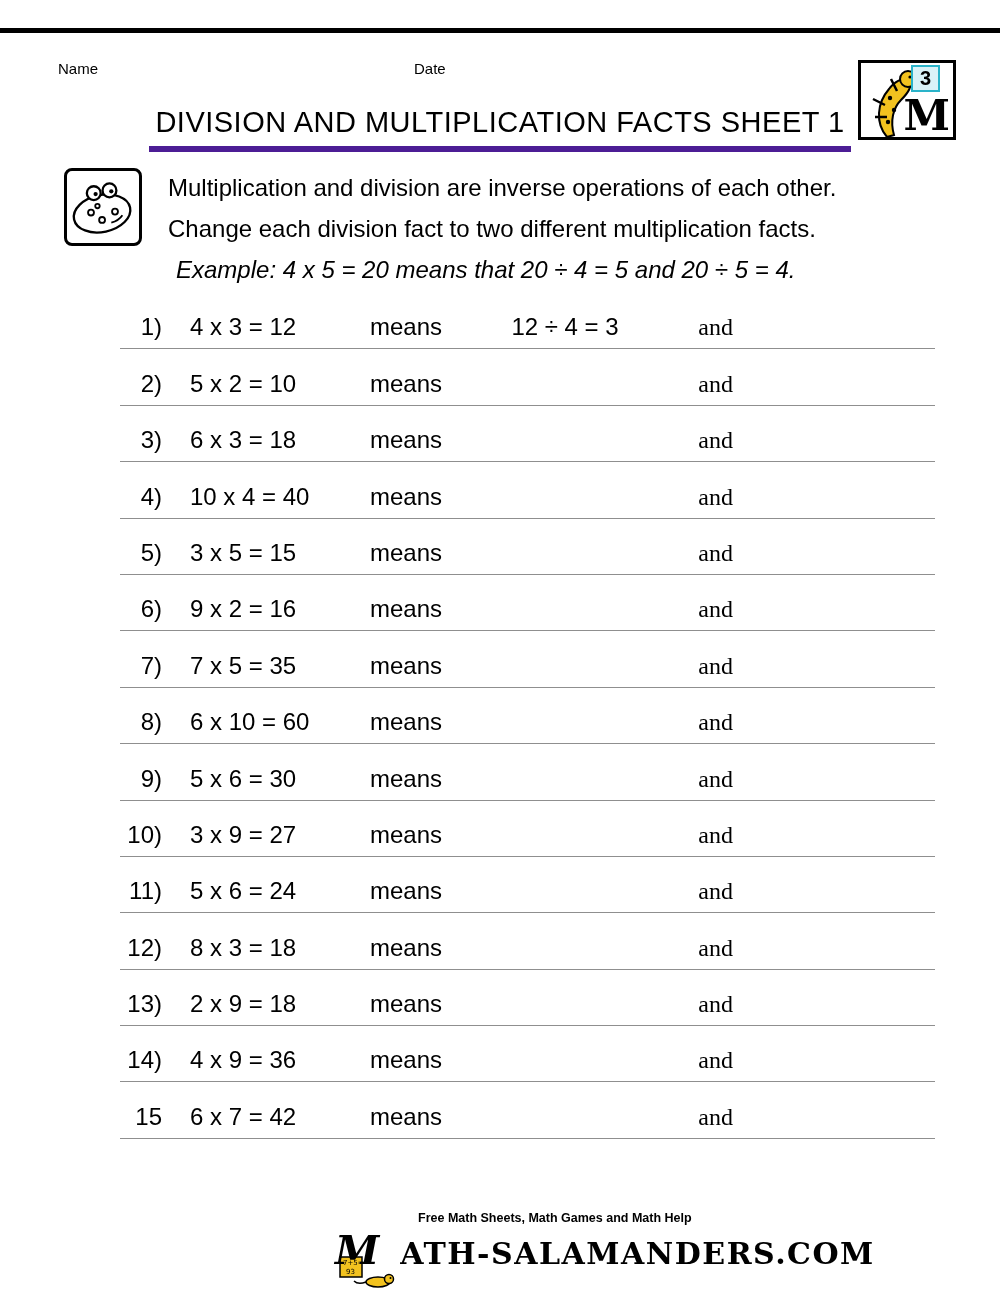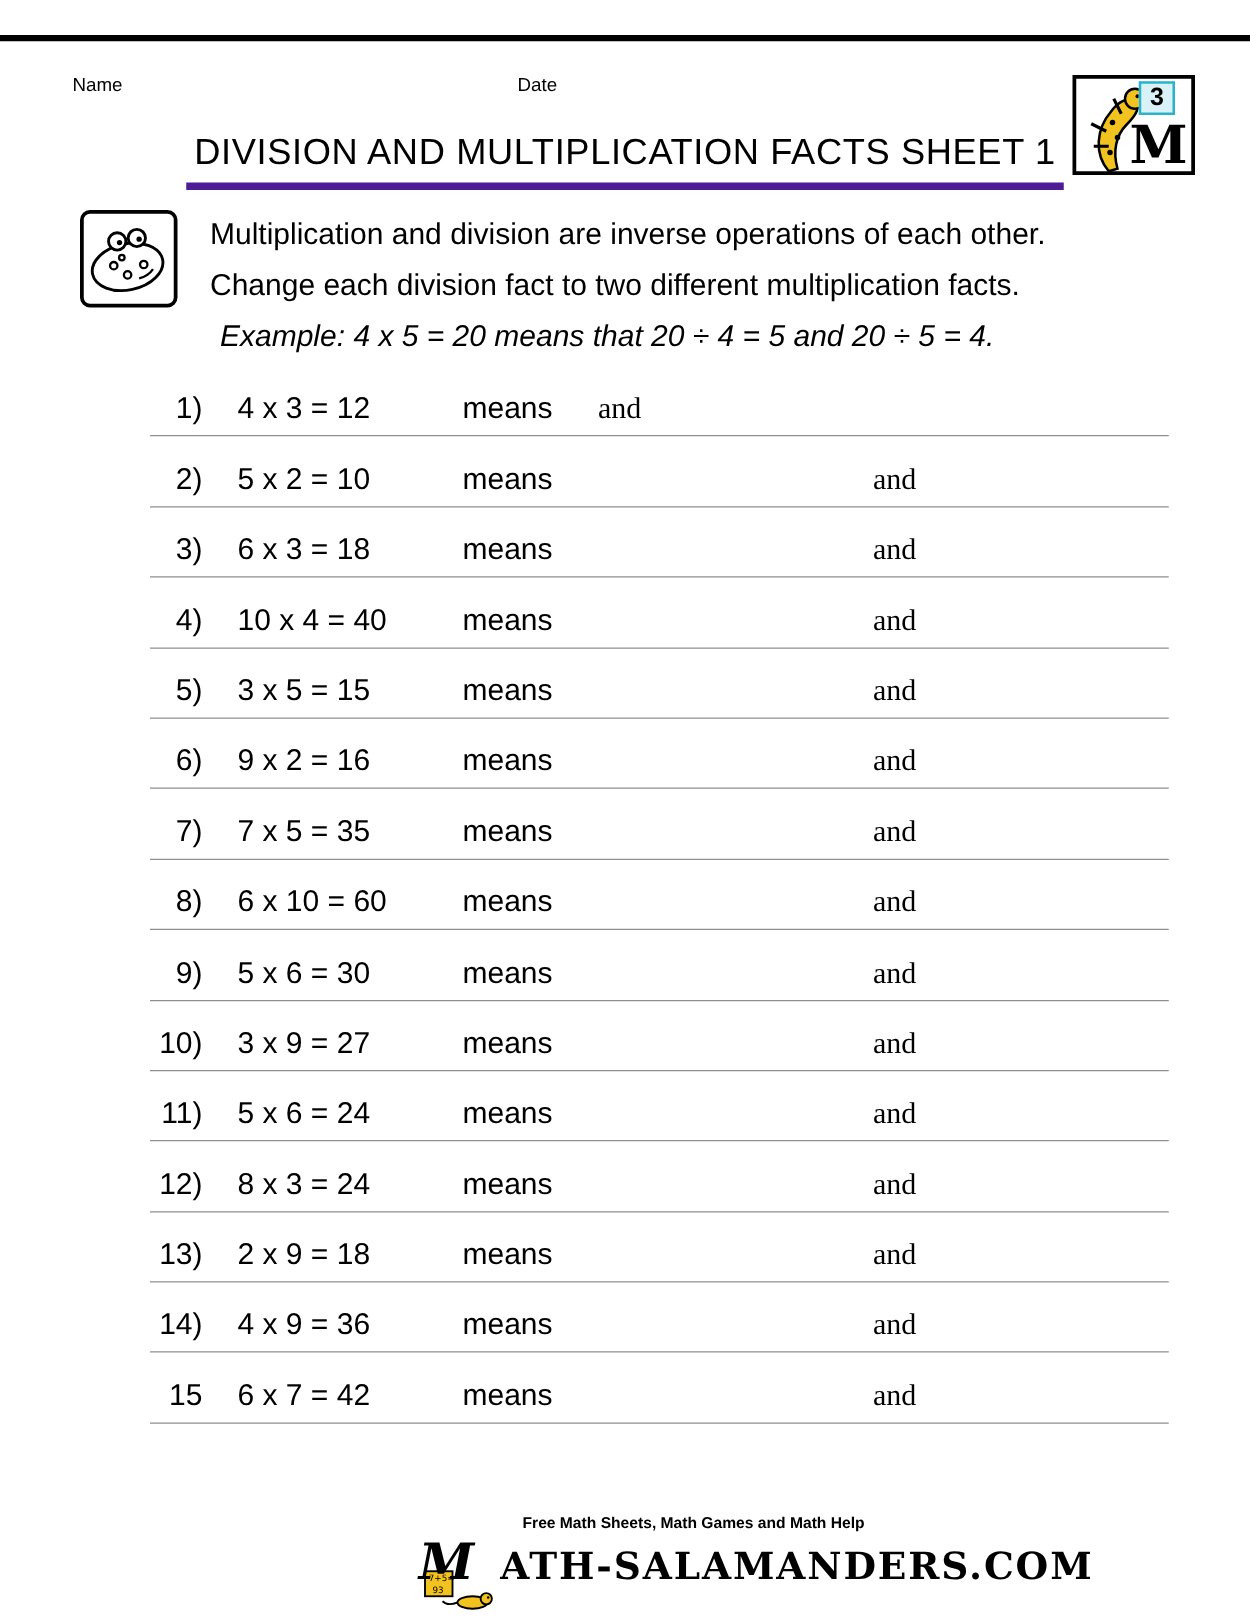--- a/index.html
+++ b/index.html
@@ -94,20 +94,21 @@
 </div>
 <div class="inst-line1">Multiplication and division are inverse operations of each other.</div>
 <div class="inst-line2">Change each division fact to two different multiplication facts.</div>
 <div class="inst-example">Example: 4 x 5 = 20 means that 20 ÷ 4 = 5 and 20 ÷ 5 = 4.</div>
 
 <div class="rows">
   <div class="row">
     <span class="rnum">1)</span>
     <span class="rfact">4 x 3 = 12</span>
     <span class="rmeans">means</span>
+    <span class="rans1">12 ÷ 4 = 3</span>
     <span class="rand">and</span>
   </div>
 
   <div class="row">
     <span class="rnum">2)</span>
     <span class="rfact">5 x 2 = 10</span>
     <span class="rmeans">means</span>
     <span class="rans1"></span>
     <span class="rand">and</span>
     <span class="rans2"></span>
@@ -189,21 +190,21 @@
     <span class="rnum">11)</span>
     <span class="rfact">5 x 6 = 24</span>
     <span class="rmeans">means</span>
     <span class="rans1"></span>
     <span class="rand">and</span>
     <span class="rans2"></span>
   </div>
 
   <div class="row">
     <span class="rnum">12)</span>
-    <span class="rfact">8 x 3 = 24</span>
+    <span class="rfact">8 x 3 = 18</span>
     <span class="rmeans">means</span>
     <span class="rans1"></span>
     <span class="rand">and</span>
     <span class="rans2"></span>
   </div>
 
   <div class="row">
     <span class="rnum">13)</span>
     <span class="rfact">2 x 9 = 18</span>
     <span class="rmeans">means</span>

